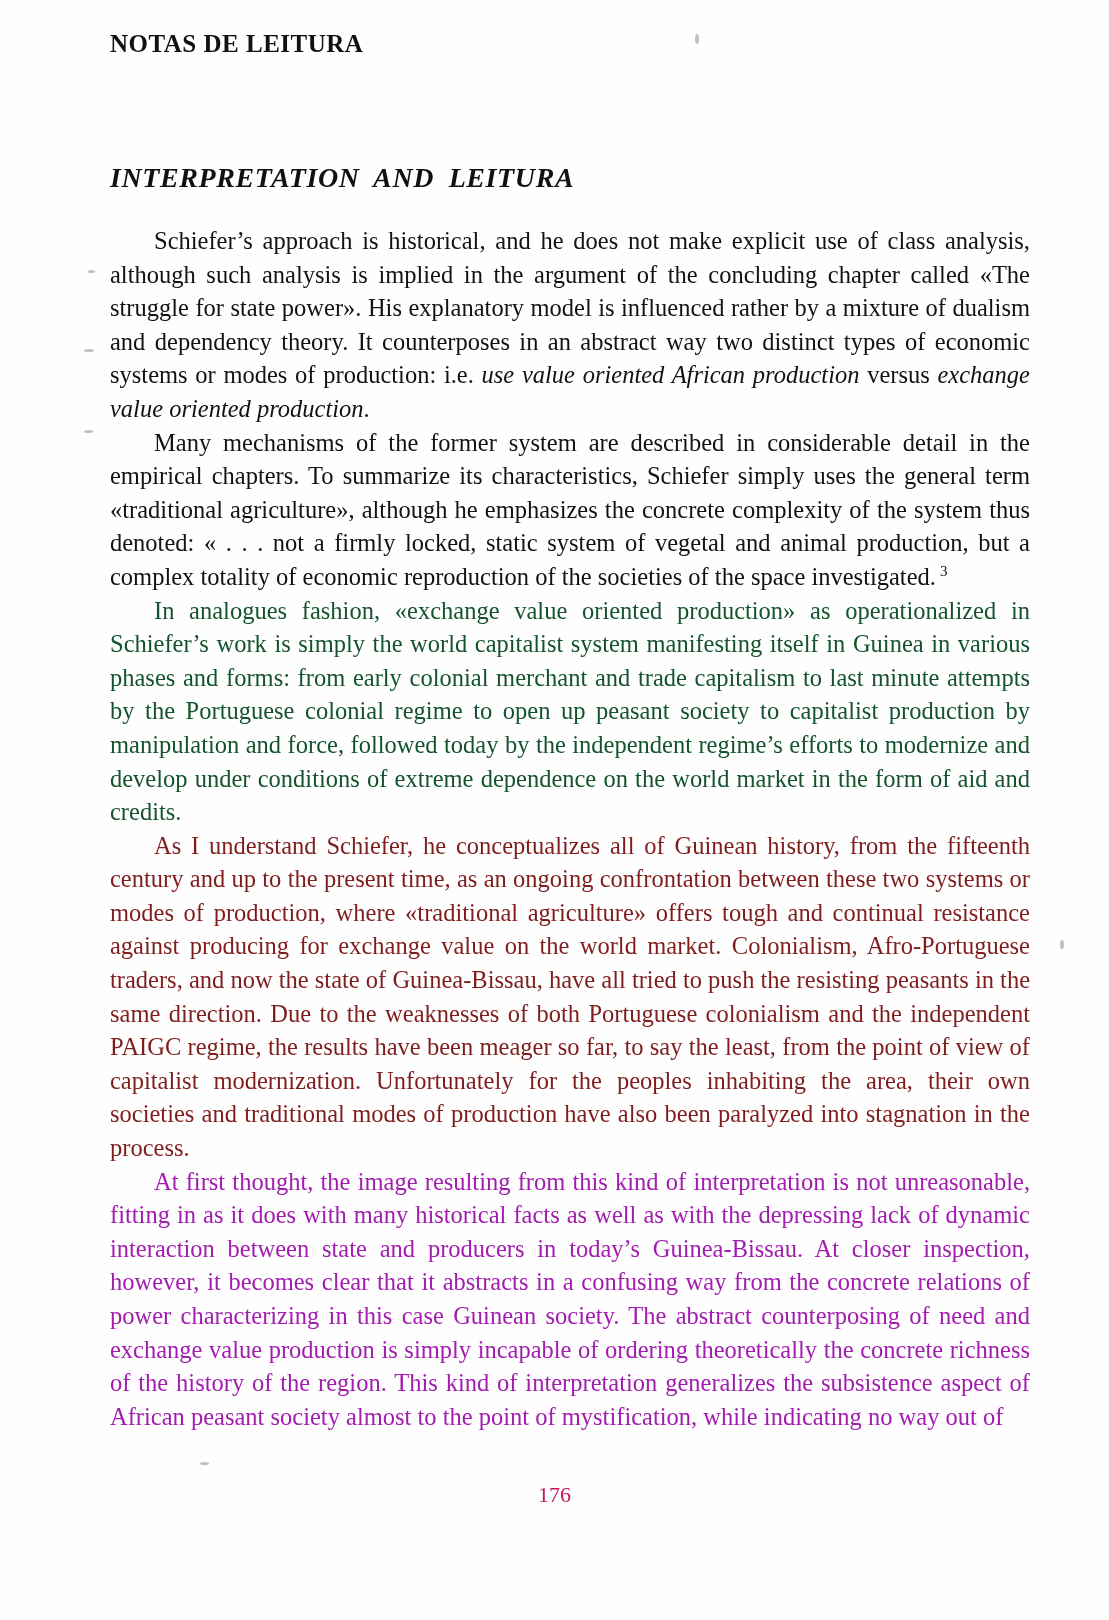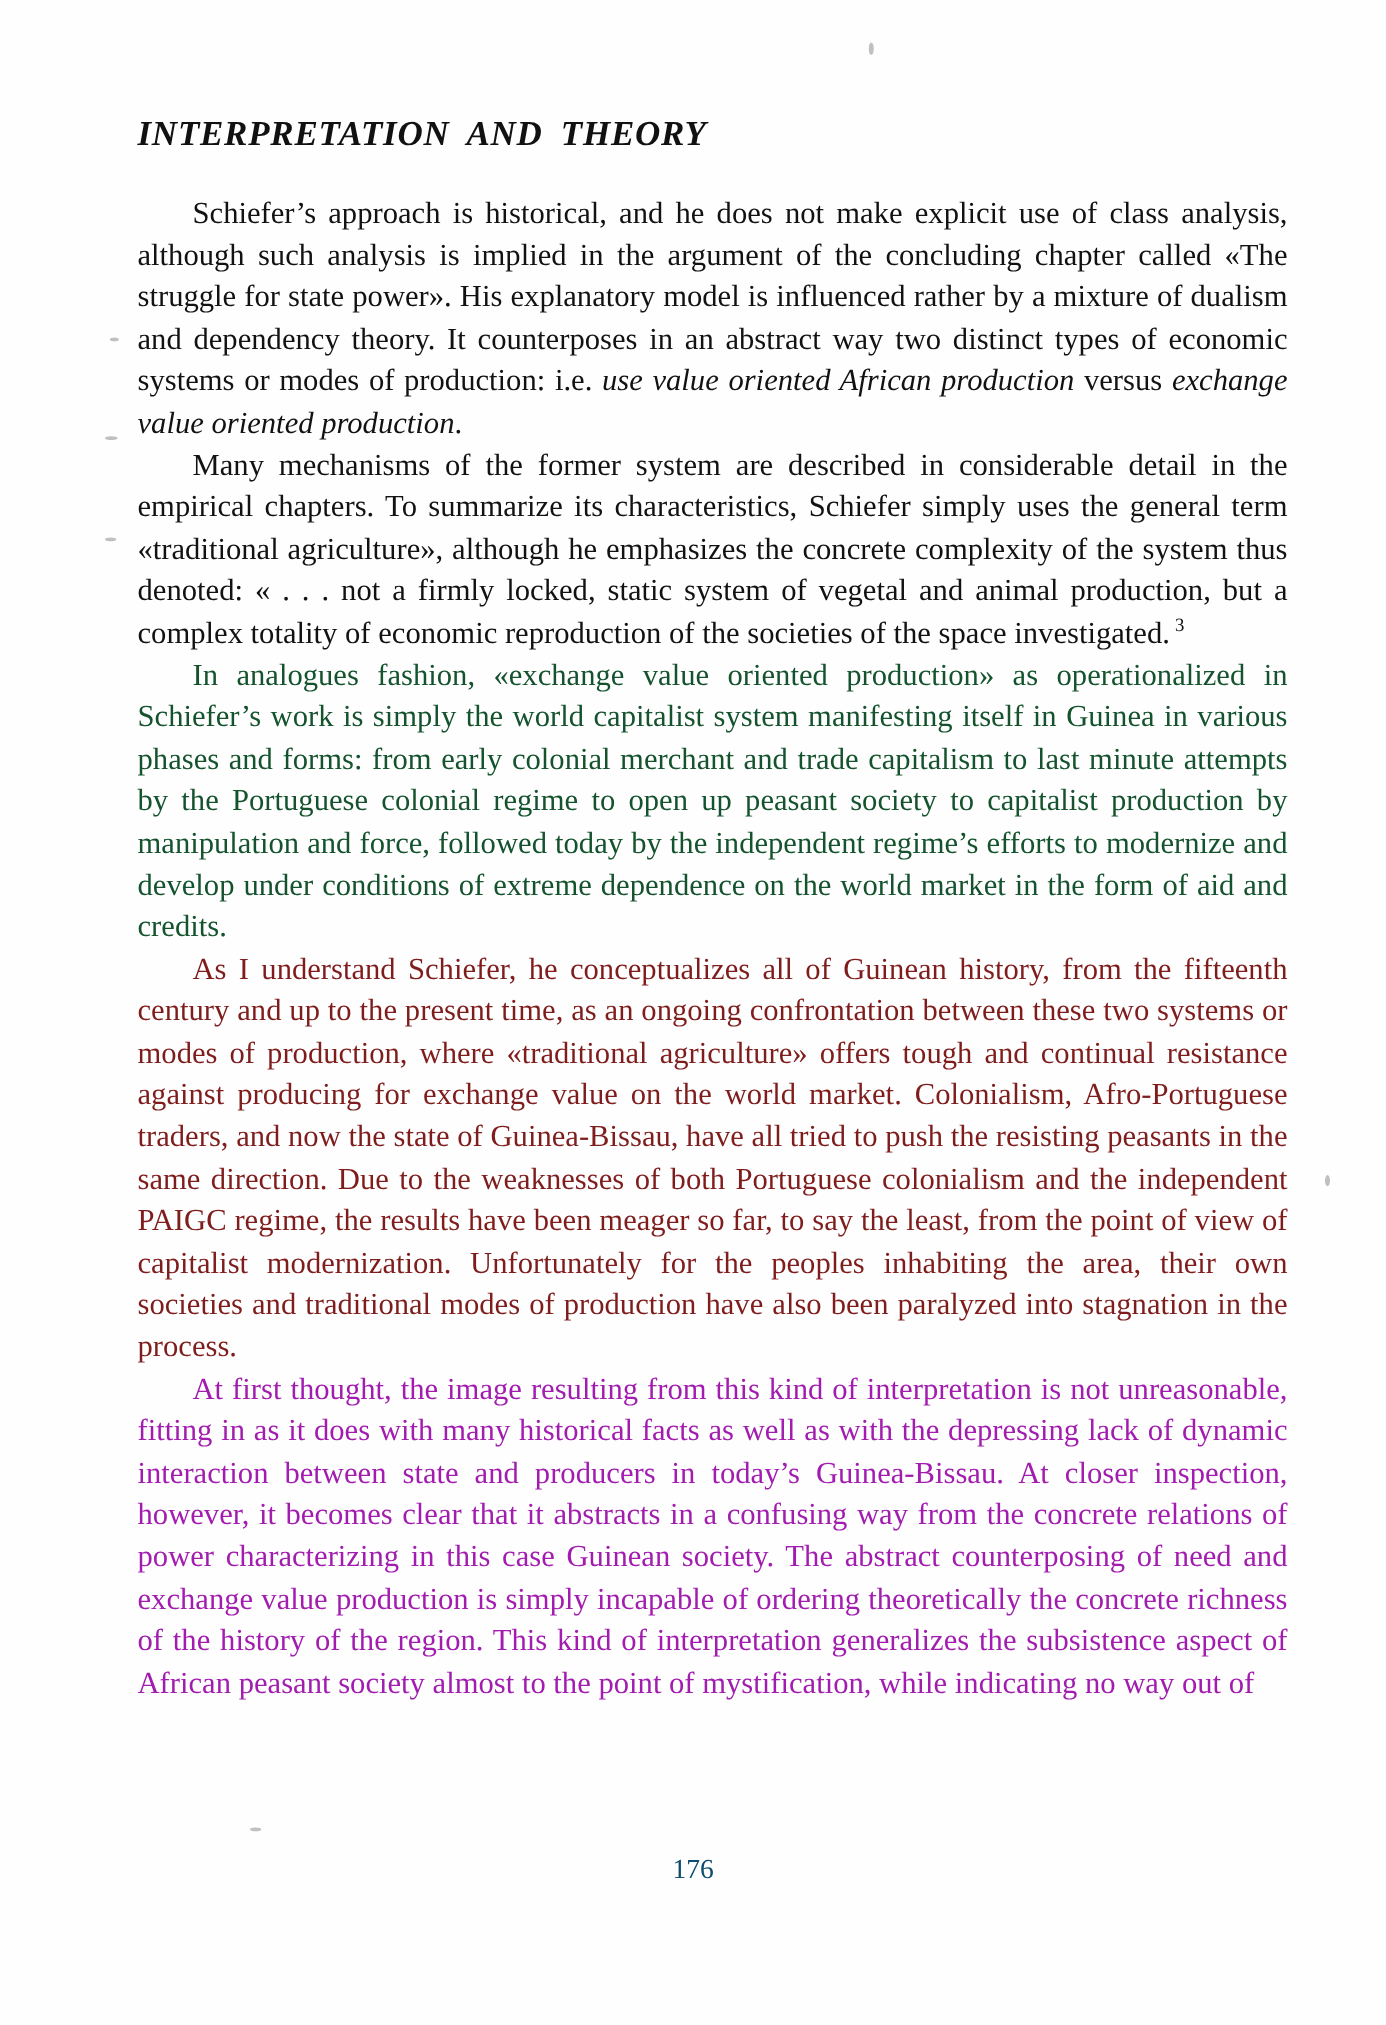--- a/index.html
+++ b/index.html
@@ -69,21 +69,21 @@
   .fade-2 { color: #7f1d1d; }
   .fade-3 { color: #a21caf; }
 
   .page-number {
     position: absolute;
     left: 0;
     right: 0;
     top: 1482px;
     text-align: center;
     font-size: 22px;
-    color: #0c4a6e;
+    color: #be185d;
   }
 
   
   .speckle {
     position: absolute;
     background: #8d8d8d;
     border-radius: 50%;
     opacity: .55;
   }
   .sp1 { left: 88px;  top: 270px; width: 7px;  height: 3px; }
@@ -100,25 +100,26 @@
 
   <span class="speckle sp1"></span>
   <span class="speckle sp2"></span>
   <span class="speckle sp3"></span>
   <span class="speckle sp4"></span>
   <span class="speckle sp5"></span>
   <span class="speckle sp6"></span>
 
   <div class="content">
 
+    <h1 class="running-head">NOTAS DE LEITURA</h1>
 
 
     <div class="spacer-before-heading"></div>
 
-    <h2 class="section-heading">INTERPRETATION AND THEORY</h2>
+    <h2 class="section-heading">INTERPRETATION AND LEITURA</h2>
 
     <p class="para indent"><span>Schiefer’s approach is historical, and he does not make explicit use of class analysis, although such analysis is implied in the argument of the concluding chapter called «The struggle for state power». His explanatory model is influenced rather by a mixture of dualism and dependency theory. It counterposes in an abstract way two distinct types of economic systems or modes of production: i.e. </span><em>use value oriented African production</em><span> versus </span><em>exchange value oriented production</em><span>.</span></p>
 
     <p class="para indent"><span>Many mechanisms of the former system are described in considerable detail in the empirical chapters. To summarize its characteristics, Schiefer simply uses the general term «traditional agriculture», although he emphasizes the concrete complexity of the system thus denoted: « . . . not a firmly locked, static system of vegetal and animal production, but a complex totality of economic reproduction of the societies of the space investigated.</span><sup class="fn">3</sup></p>
 
     <p class="para indent fade-1">In analogues fashion, «exchange value oriented production» as operationalized in Schiefer’s work is simply the world capitalist system manifesting itself in Guinea in various phases and forms: from early colonial merchant and trade capitalism to last minute attempts by the Portuguese colonial regime to open up peasant society to capitalist production by manipulation and force, followed today by the independent regime’s efforts to modernize and develop under conditions of extreme dependence on the world market in the form of aid and credits.</p>
 
     <p class="para indent fade-2">As I understand Schiefer, he conceptualizes all of Guinean history, from the fifteenth century and up to the present time, as an ongoing confrontation between these two systems or modes of production, where «traditional agriculture» offers tough and continual resistance against producing for exchange value on the world market. Colonialism, Afro-Portuguese traders, and now the state of Guinea-Bissau, have all tried to push the resisting peasants in the same direction. Due to the weaknesses of both Portuguese colonialism and the independent PAIGC regime, the results have been meager so far, to say the least, from the point of view of capitalist modernization. Unfortunately for the peoples inhabiting the area, their own societies and traditional modes of production have also been paralyzed into stagnation in the process.</p>
 
     <p class="para indent fade-3">At first thought, the image resulting from this kind of interpretation is not unreasonable, fitting in as it does with many historical facts as well as with the depressing lack of dynamic interaction between state and producers in today’s Guinea-Bissau. At closer inspection, however, it becomes clear that it abstracts in a confusing way from the concrete relations of power characterizing in this case Guinean society. The abstract counterposing of need and exchange value production is simply incapable of ordering theoretically the concrete richness of the history of the region. This kind of interpretation generalizes the subsistence aspect of African peasant society almost to the point of mystification, while indicating no way out of</p>

